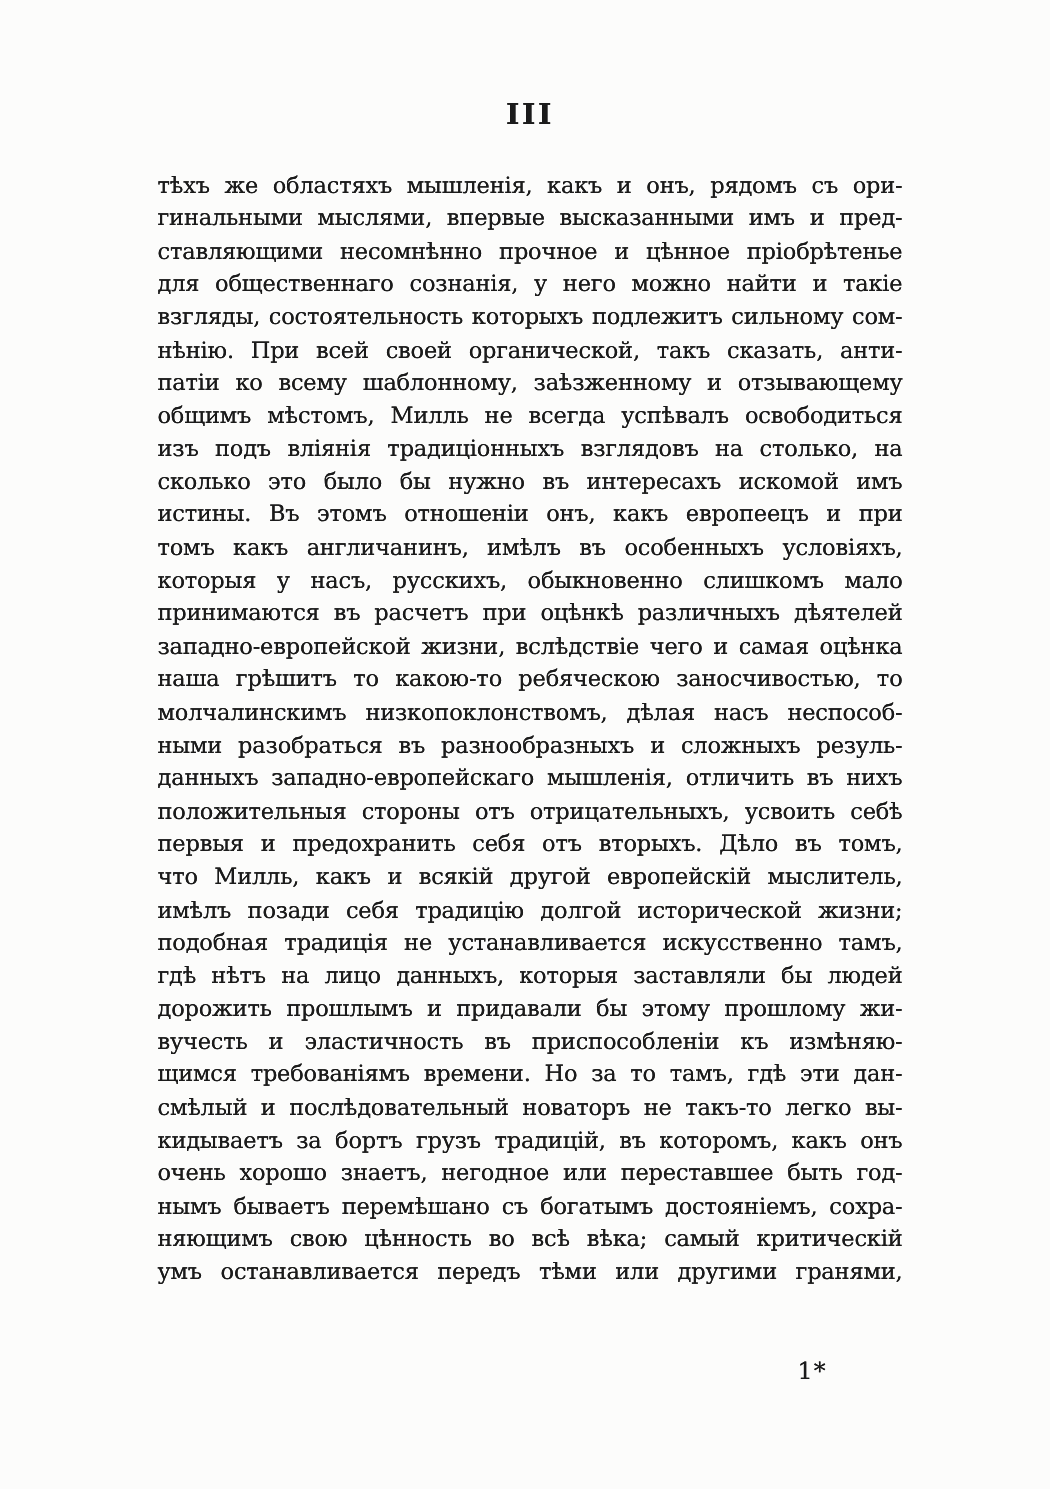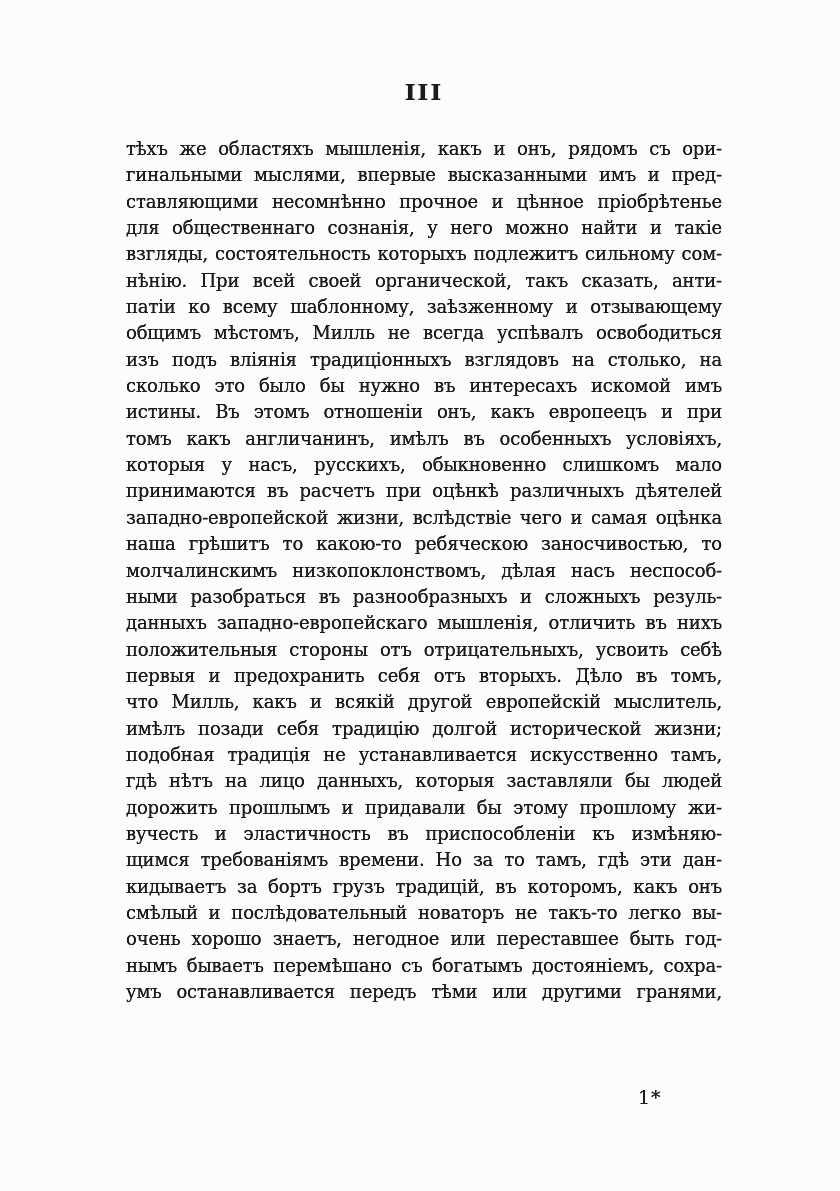--- a/index.html
+++ b/index.html
@@ -88,21 +88,22 @@
       <div class="text-line">данныхъ западно-европейскаго мышленія, отличить въ нихъ</div>
       <div class="text-line">положительныя стороны отъ отрицательныхъ, усвоить себѣ</div>
       <div class="text-line">первыя и предохранить себя отъ вторыхъ. Дѣло въ томъ,</div>
       <div class="text-line">что Милль, какъ и всякій другой европейскій мыслитель,</div>
       <div class="text-line">имѣлъ позади себя традицію долгой исторической жизни;</div>
       <div class="text-line">подобная традиція не устанавливается искусственно тамъ,</div>
       <div class="text-line">гдѣ нѣтъ на лицо данныхъ, которыя заставляли бы людей</div>
       <div class="text-line">дорожить прошлымъ и придавали бы этому прошлому жи-</div>
       <div class="text-line">вучесть и эластичность въ приспособленіи къ измѣняю-</div>
       <div class="text-line">щимся требованіямъ времени. Но за то тамъ, гдѣ эти дан-</div>
+      <div class="text-line">смѣлый и послѣдовательный новаторъ не такъ-то легко вы-</div>
       <div class="text-line">кидываетъ за бортъ грузъ традицій, въ которомъ, какъ онъ</div>
-      <div class="text-line">смѣлый и послѣдовательный новаторъ не такъ-то легко вы-</div>
       <div class="text-line">очень хорошо знаетъ, негодное или переставшее быть год-</div>
       <div class="text-line">нымъ бываетъ перемѣшано съ богатымъ достояніемъ, сохра-</div>
+      <div class="text-line">няющимъ свою цѣнность во всѣ вѣка; самый критическій</div>
       <div class="text-line">умъ останавливается передъ тѣми или другими гранями,</div>
     </div>
 
   <div class="signature-mark">1*</div>
 </div>
 
 </body></html>

